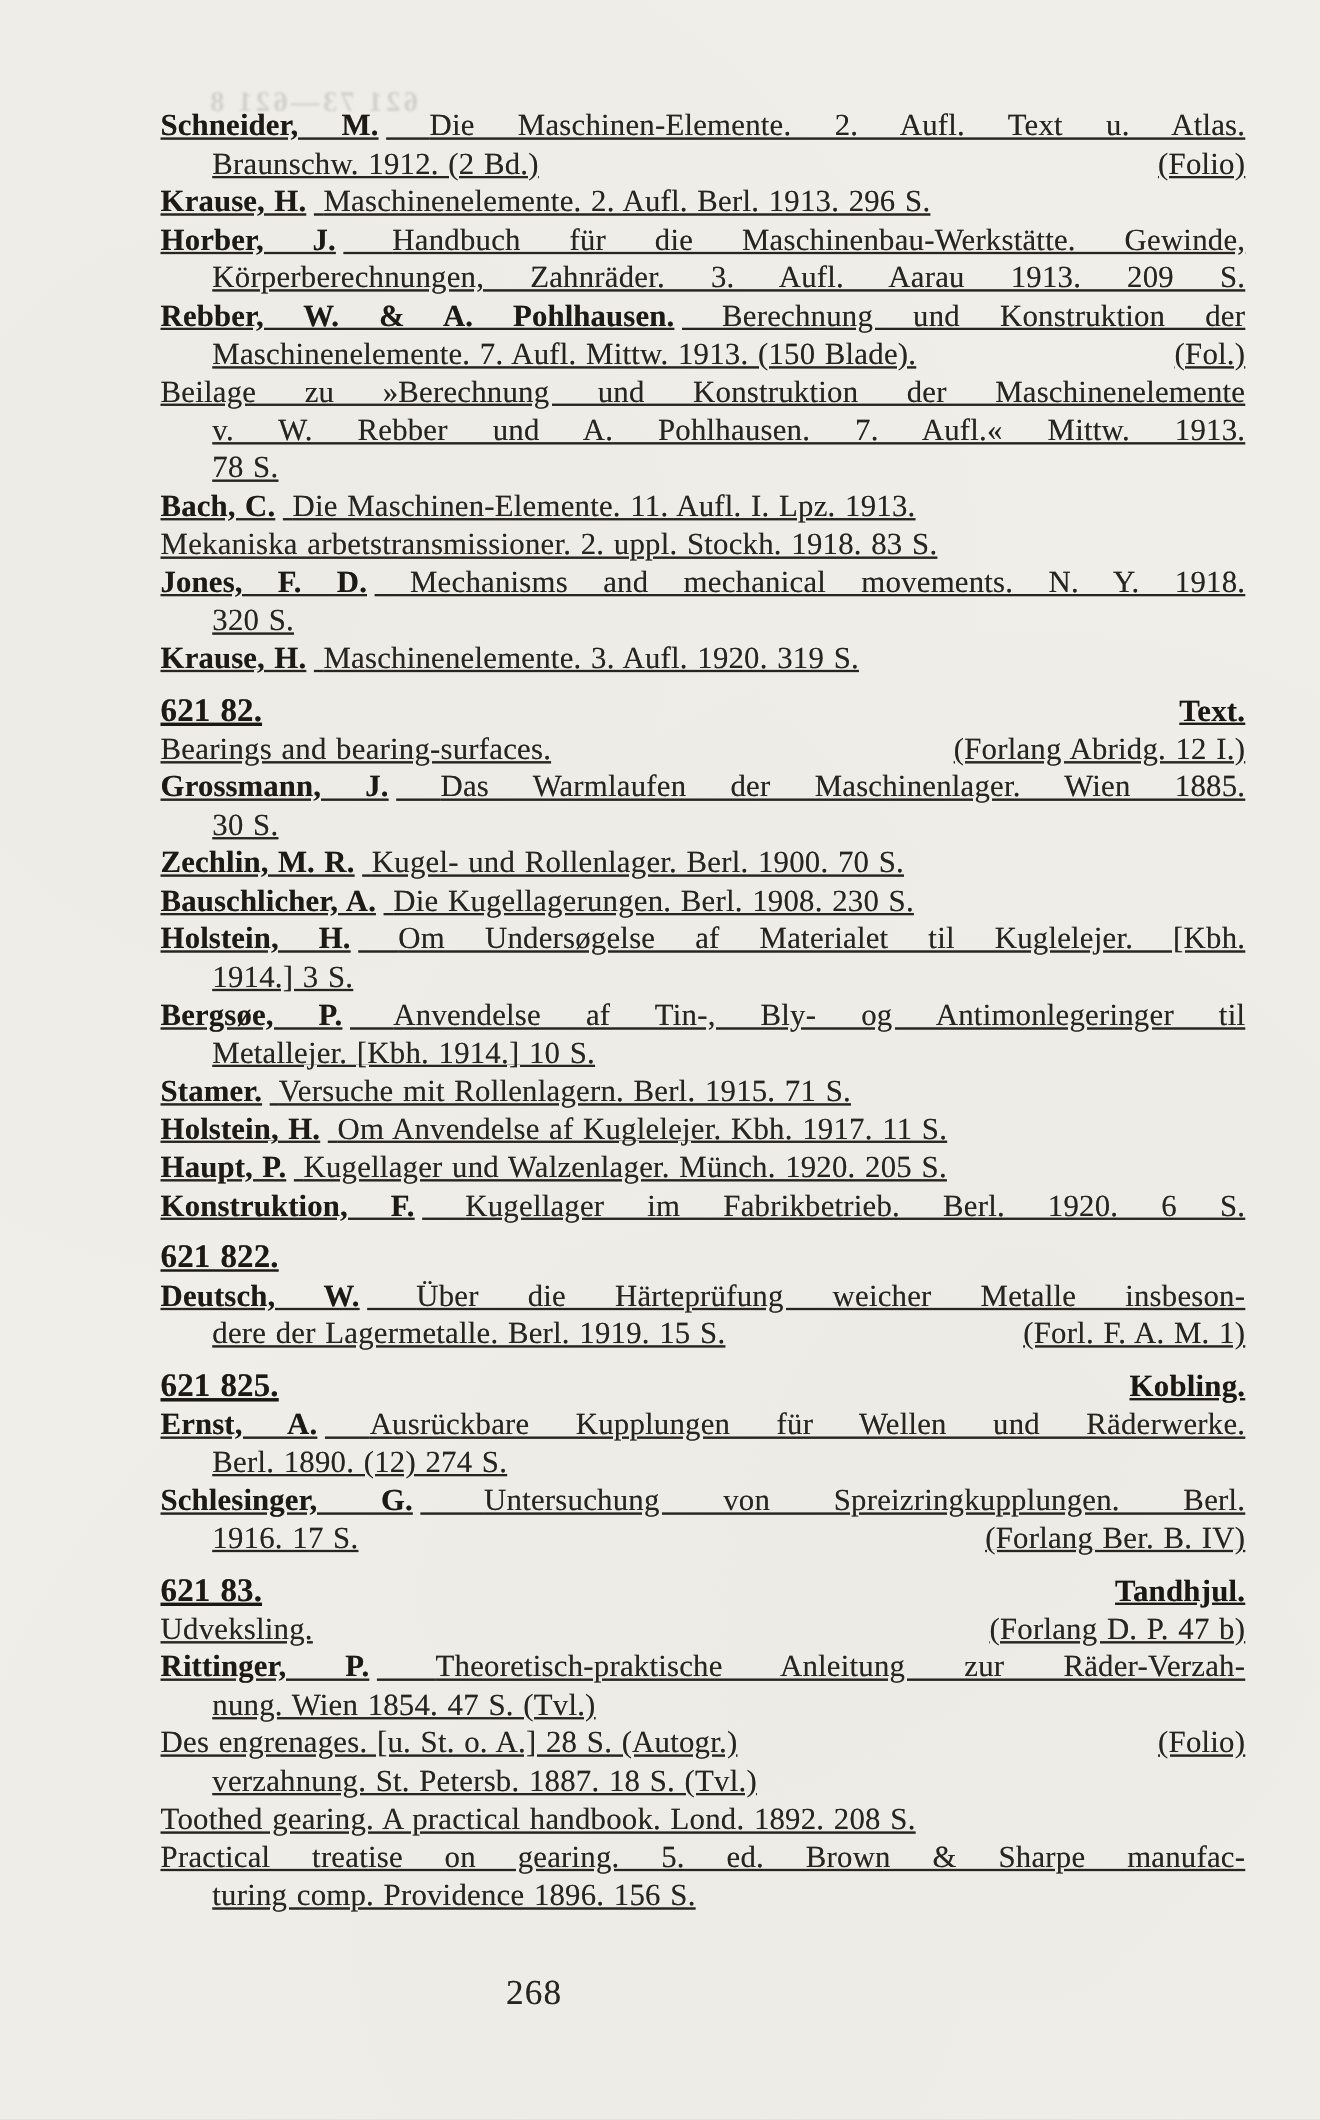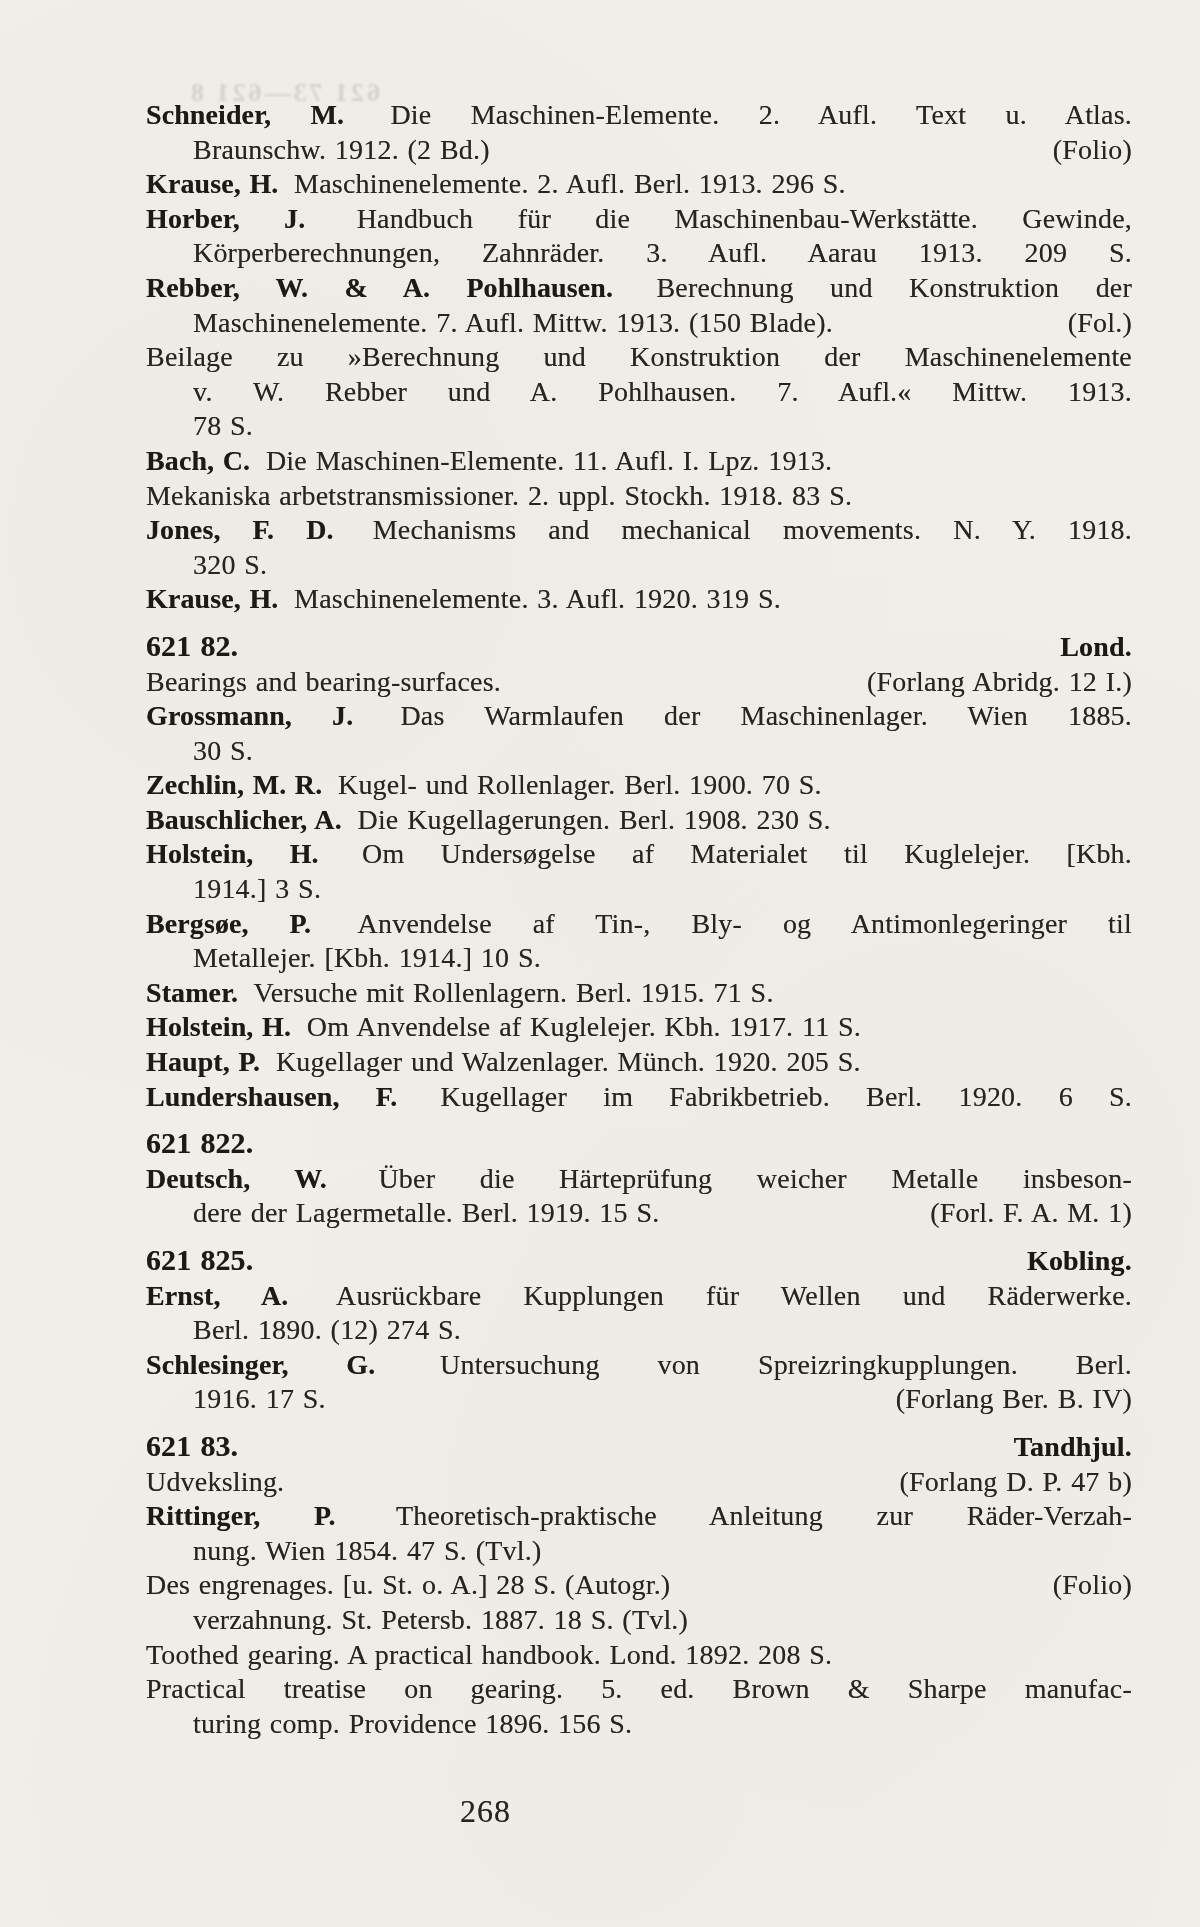--- a/index.html
+++ b/index.html
@@ -20,21 +20,21 @@
     position: absolute;
     left: 146px;
     top: 98px;
     width: 986px;
     font-size: 28px;
     line-height: 34.6px;
     letter-spacing: 0.2px;
     word-spacing: 1.5px;
     text-shadow: 0 0 0.6px rgba(45,38,28,0.55);
   }
-  .line { white-space: normal; }
+  .line { white-space: normal; text-decoration: underline; }
   .line.justify { text-align: justify; text-align-last: justify; text-justify: inter-word; }
   .line.flexrow { display: flex; justify-content: space-between; align-items: baseline; }
   .line .lt { min-width: 0; }
   .line .rt { white-space: nowrap; padding-left: 14px; }
   .indent { padding-left: 47px; gap: 23px; }
   .gap { margin-top: 12px; }
   b.au { font-weight: 700; color: #1d1a15; padding-right: 7px; letter-spacing: 0.1px; }
   .heading { font-weight: 700; color: #1b1813; }
   .heading .lt { font-size: 30px; letter-spacing: 0.8px; }
   .heading .rt { font-size: 28px; font-weight: 700; }
@@ -84,38 +84,38 @@
       <div class="line justify"><span class="lt"><span>Beilage zu »Berechnung und Konstruktion der Maschinenelemente</span></span></div>
       <div class="line justify indent"><span class="lt"><span>v.  W.  Rebber  und  A.  Pohlhausen.   7.  Aufl.«   Mittw.  1913.</span></span></div>
       <div class="line indent"><span class="lt"><span>78 S.</span></span></div>
       <div class="line"><span class="lt"><b class="au">Bach, C.</b> <span>Die Maschinen-Elemente.  11. Aufl.  I.  Lpz.  1913.</span></span></div>
       <div class="line"><span class="lt"><span>Mekaniska arbetstransmissioner.  2. uppl.  Stockh.  1918.  83 S.</span></span></div>
       <div class="line justify"><span class="lt"><b class="au">Jones, F. D.</b> <span>Mechanisms and mechanical movements.  N. Y.  1918.</span></span></div>
       <div class="line indent"><span class="lt"><span>320 S.</span></span></div>
       <div class="line"><span class="lt"><b class="au">Krause, H.</b> <span>Maschinenelemente.  3. Aufl.  1920.  319 S.</span></span></div>
       <div class="line heading flexrow gap">
         <span class="lt"><b class="au">621 82.</b></span>
-        <span class="rt">Lond.</span>
+        <span class="rt">Text.</span>
       </div>
       <div class="line flexrow">
         <span class="lt"><span>Bearings and bearing-surfaces.</span></span>
         <span class="rt">(Forlang Abridg.  12 I.)</span>
       </div>
       <div class="line justify"><span class="lt"><b class="au">Grossmann, J.</b> <span>Das Warmlaufen der Maschinenlager.  Wien 1885.</span></span></div>
       <div class="line indent"><span class="lt"><span>30 S.</span></span></div>
       <div class="line"><span class="lt"><b class="au">Zechlin, M. R.</b> <span>Kugel- und Rollenlager.  Berl.  1900.  70 S.</span></span></div>
       <div class="line"><span class="lt"><b class="au">Bauschlicher, A.</b> <span>Die Kugellagerungen.  Berl.  1908.  230 S.</span></span></div>
       <div class="line justify"><span class="lt"><b class="au">Holstein, H.</b> <span>Om Undersøgelse af Materialet til Kuglelejer.  [Kbh.</span></span></div>
       <div class="line indent"><span class="lt"><span>1914.]  3 S.</span></span></div>
       <div class="line justify"><span class="lt"><b class="au">Bergsøe, P.</b> <span>Anvendelse af Tin-, Bly- og Antimonlegeringer til</span></span></div>
       <div class="line indent"><span class="lt"><span>Metallejer.  [Kbh. 1914.]  10 S.</span></span></div>
       <div class="line"><span class="lt"><b class="au">Stamer.</b> <span>Versuche mit Rollenlagern.  Berl.  1915.  71 S.</span></span></div>
       <div class="line"><span class="lt"><b class="au">Holstein, H.</b> <span>Om Anvendelse af Kuglelejer.  Kbh.  1917.  11 S.</span></span></div>
       <div class="line"><span class="lt"><b class="au">Haupt, P.</b> <span>Kugellager und Walzenlager.  Münch.  1920.  205 S.</span></span></div>
-      <div class="line justify"><span class="lt"><b class="au">Lundershausen, F.</b> <span>Kugellager im Fabrikbetrieb.  Berl.  1920.  6 S.</span></span></div>
+      <div class="line justify"><span class="lt"><b class="au">Konstruktion, F.</b> <span>Kugellager im Fabrikbetrieb.  Berl.  1920.  6 S.</span></span></div>
       <div class="line heading gap"><span class="lt"><b class="au">621 822.</b></span></div>
       <div class="line justify"><span class="lt"><b class="au">Deutsch, W.</b> <span>Über die Härteprüfung weicher Metalle insbeson-</span></span></div>
       <div class="line flexrow indent">
         <span class="lt"><span>dere der Lagermetalle.  Berl. 1919.  15 S.</span></span>
         <span class="rt">(Forl. F. A. M. 1)</span>
       </div>
       <div class="line heading flexrow gap">
         <span class="lt"><b class="au">621 825.</b></span>
         <span class="rt">Kobling.</span>
       </div>

